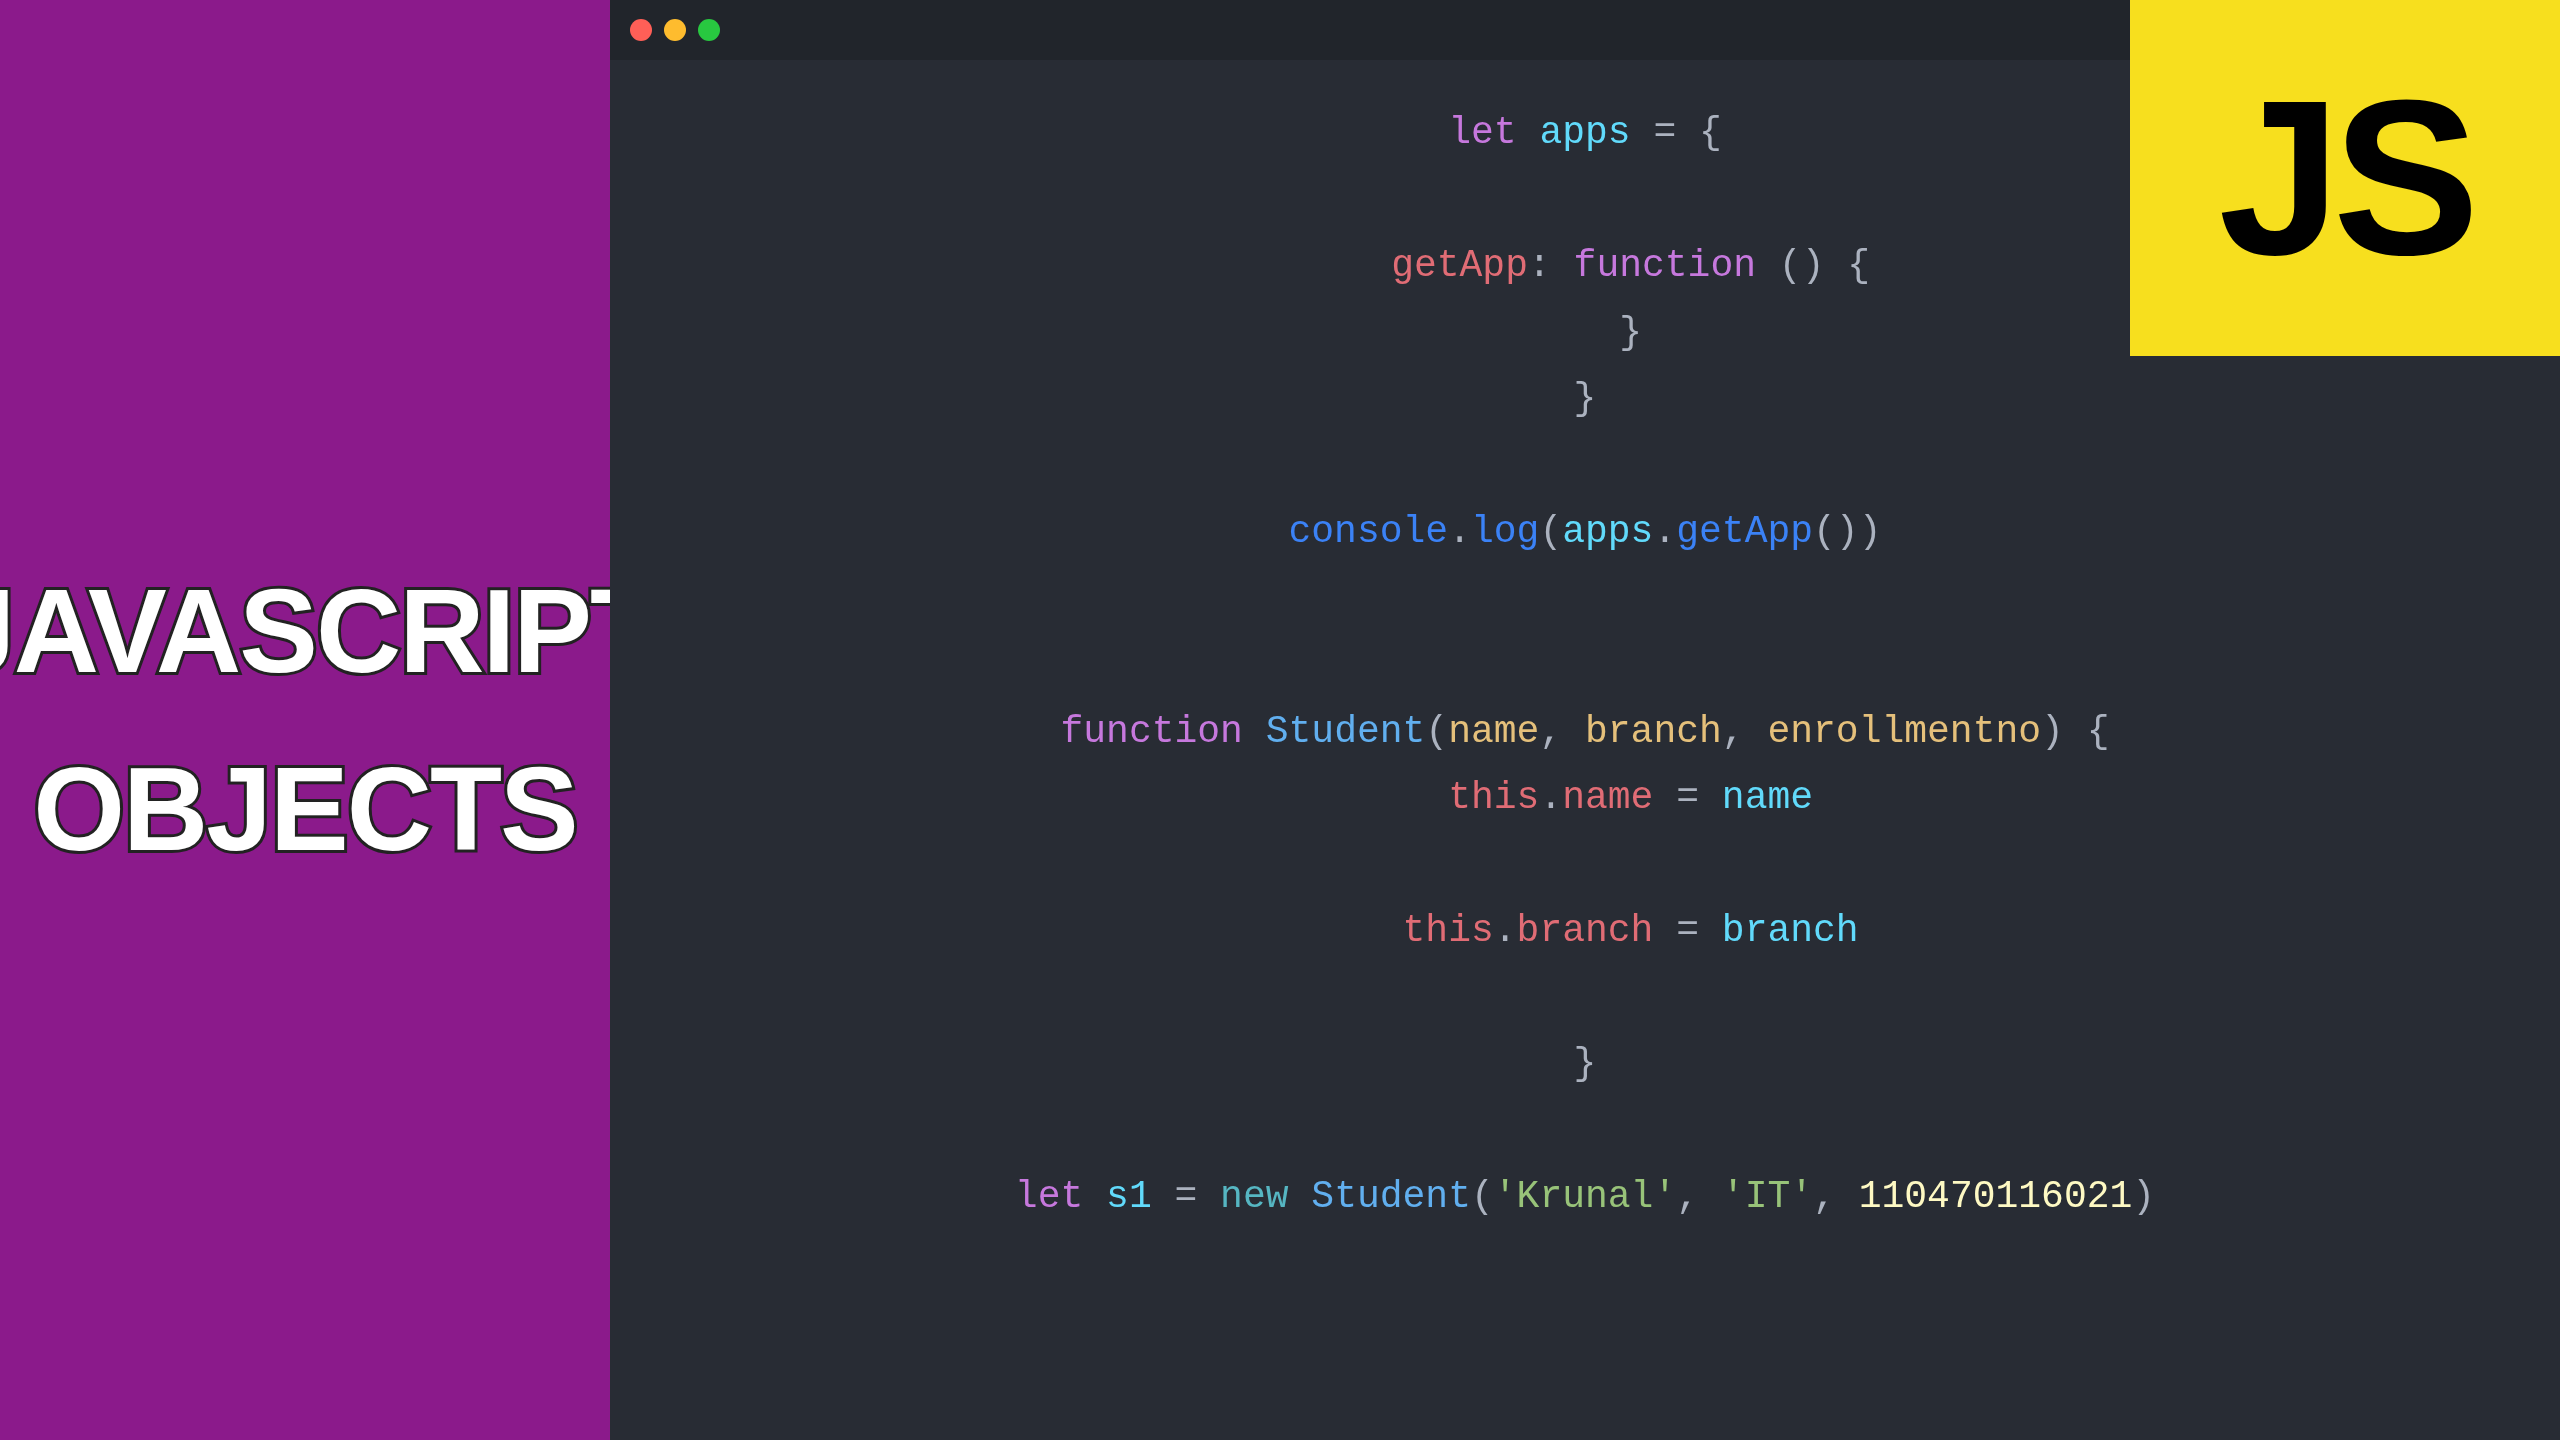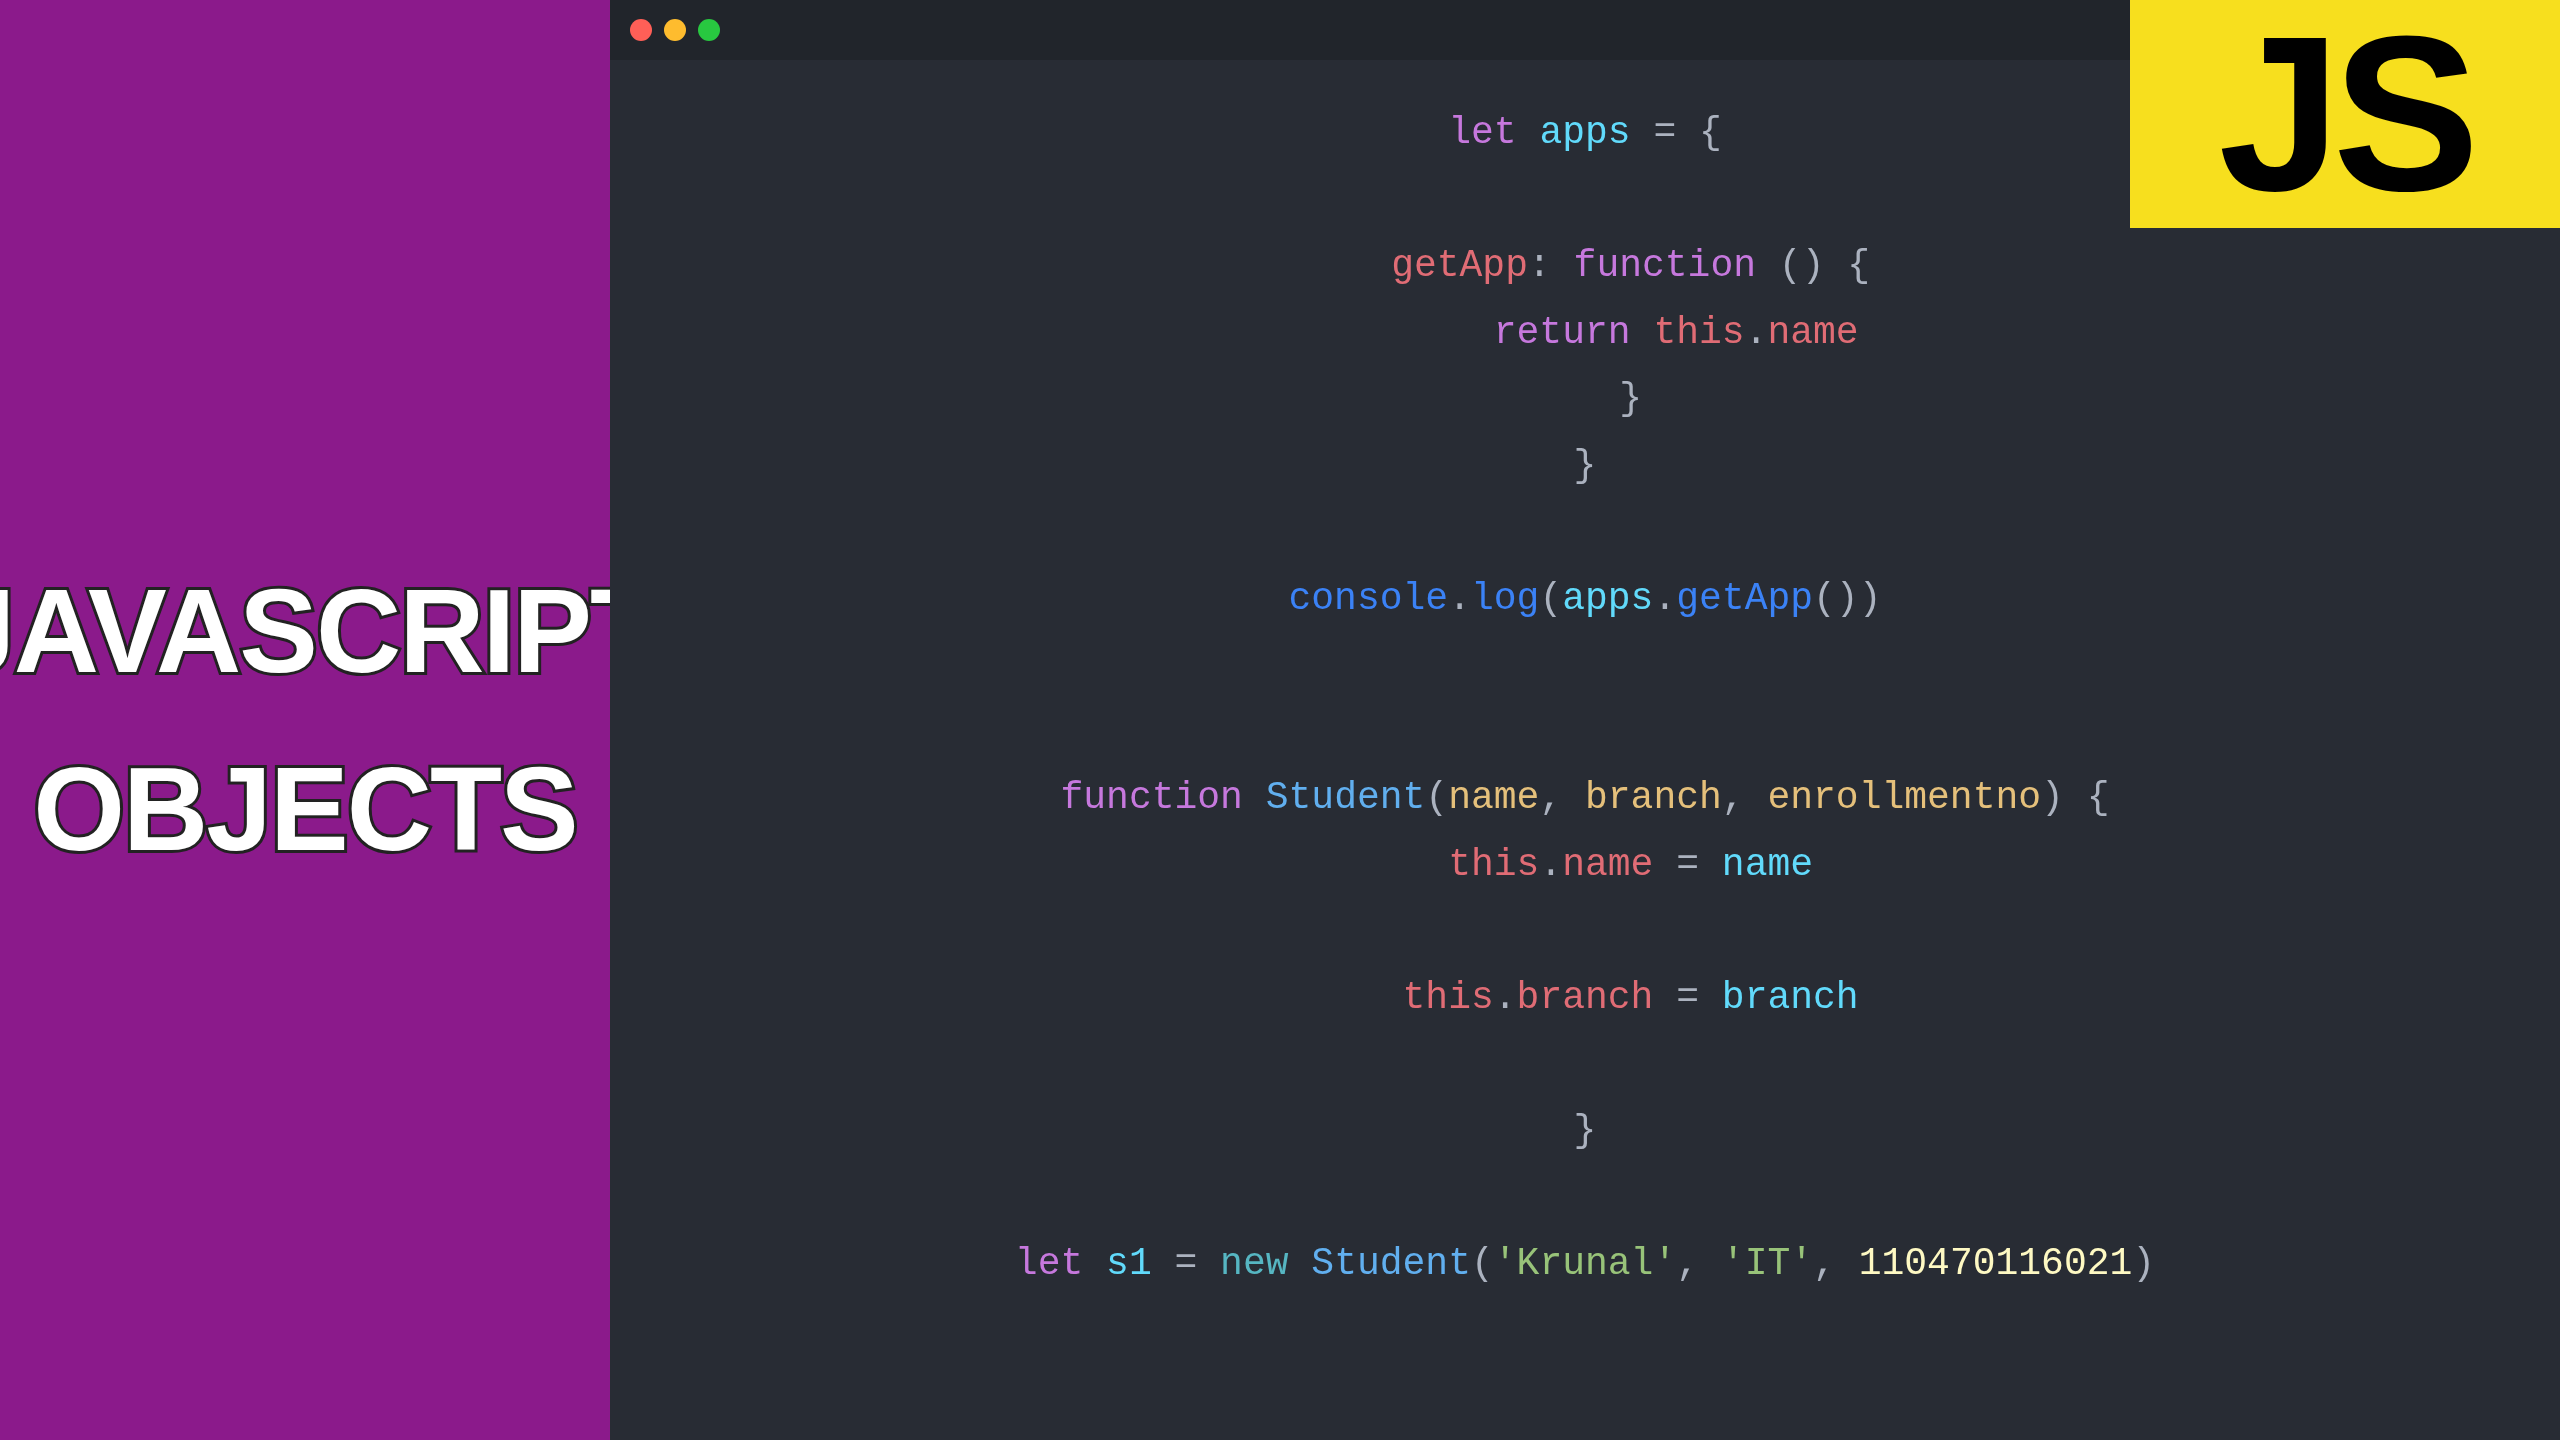--- a/index.html
+++ b/index.html
@@ -68,21 +68,21 @@
     .dot-red   { background: #ff5f57; }
     .dot-yellow{ background: #febc2e; }
     .dot-green { background: #28c840; }
 
     
     .js-badge {
       position: absolute;
       top: 0;
       right: 0;
       width: 430px;
-      height: 228px;
+      height: 356px;
       background-color: #f7df1e;
       display: flex;
       align-items: center;
       justify-content: center;
       z-index: 10;
     }
 
     .js-badge-text {
       font-family: Arial Black, Arial, sans-serif;
       font-weight: 900;
@@ -140,21 +140,20 @@
   </div>
 
   <div class="js-badge">
     <span class="js-badge-text">JS</span>
   </div>
 
   <div class="code-area" id="code-area">
   <div class="code-line"><span class="kw-let">let </span><span class="var-name">apps</span><span class="white"> = {</span></div>
       <div class="code-line">&nbsp;</div>
       <div class="code-line"><span class="white">    </span><span class="prop">getApp</span><span class="white">: </span><span class="kw-let">function</span><span class="white"> () {</span></div>
-      <div class="code-line"><span class="white">        </span><span class="kw-return">return</span><span class="white"> </span><span class="kw-this">this</span><span class="white">.</span><span class="prop">name</span></div>
       <div class="code-line"><span class="white">    }</span></div>
       <div class="code-line"><span class="white">}</span></div>
       <div class="code-line">&nbsp;</div>
       <div class="code-line"><span class="console-fn">console</span><span class="white">.</span><span class="console-fn">log</span><span class="white">(</span><span class="var-name">apps</span><span class="white">.</span><span class="console-fn">getApp</span><span class="white">())</span></div>
       <div class="code-line">&nbsp;</div>
       <div class="code-line">&nbsp;</div>
       <div class="code-line"><span class="kw-let">function</span><span class="white"> </span><span class="fn-name">Student</span><span class="white">(</span><span class="param">name</span><span class="white">, </span><span class="param">branch</span><span class="white">, </span><span class="param">enrollmentno</span><span class="white">) {</span></div>
       <div class="code-line"><span class="white">    </span><span class="kw-this">this</span><span class="white">.</span><span class="prop">name</span><span class="white"> = </span><span class="var-name">name</span></div>
       <div class="code-line">&nbsp;</div>
       <div class="code-line"><span class="white">    </span><span class="kw-this">this</span><span class="white">.</span><span class="prop">branch</span><span class="white"> = </span><span class="var-name">branch</span></div>

